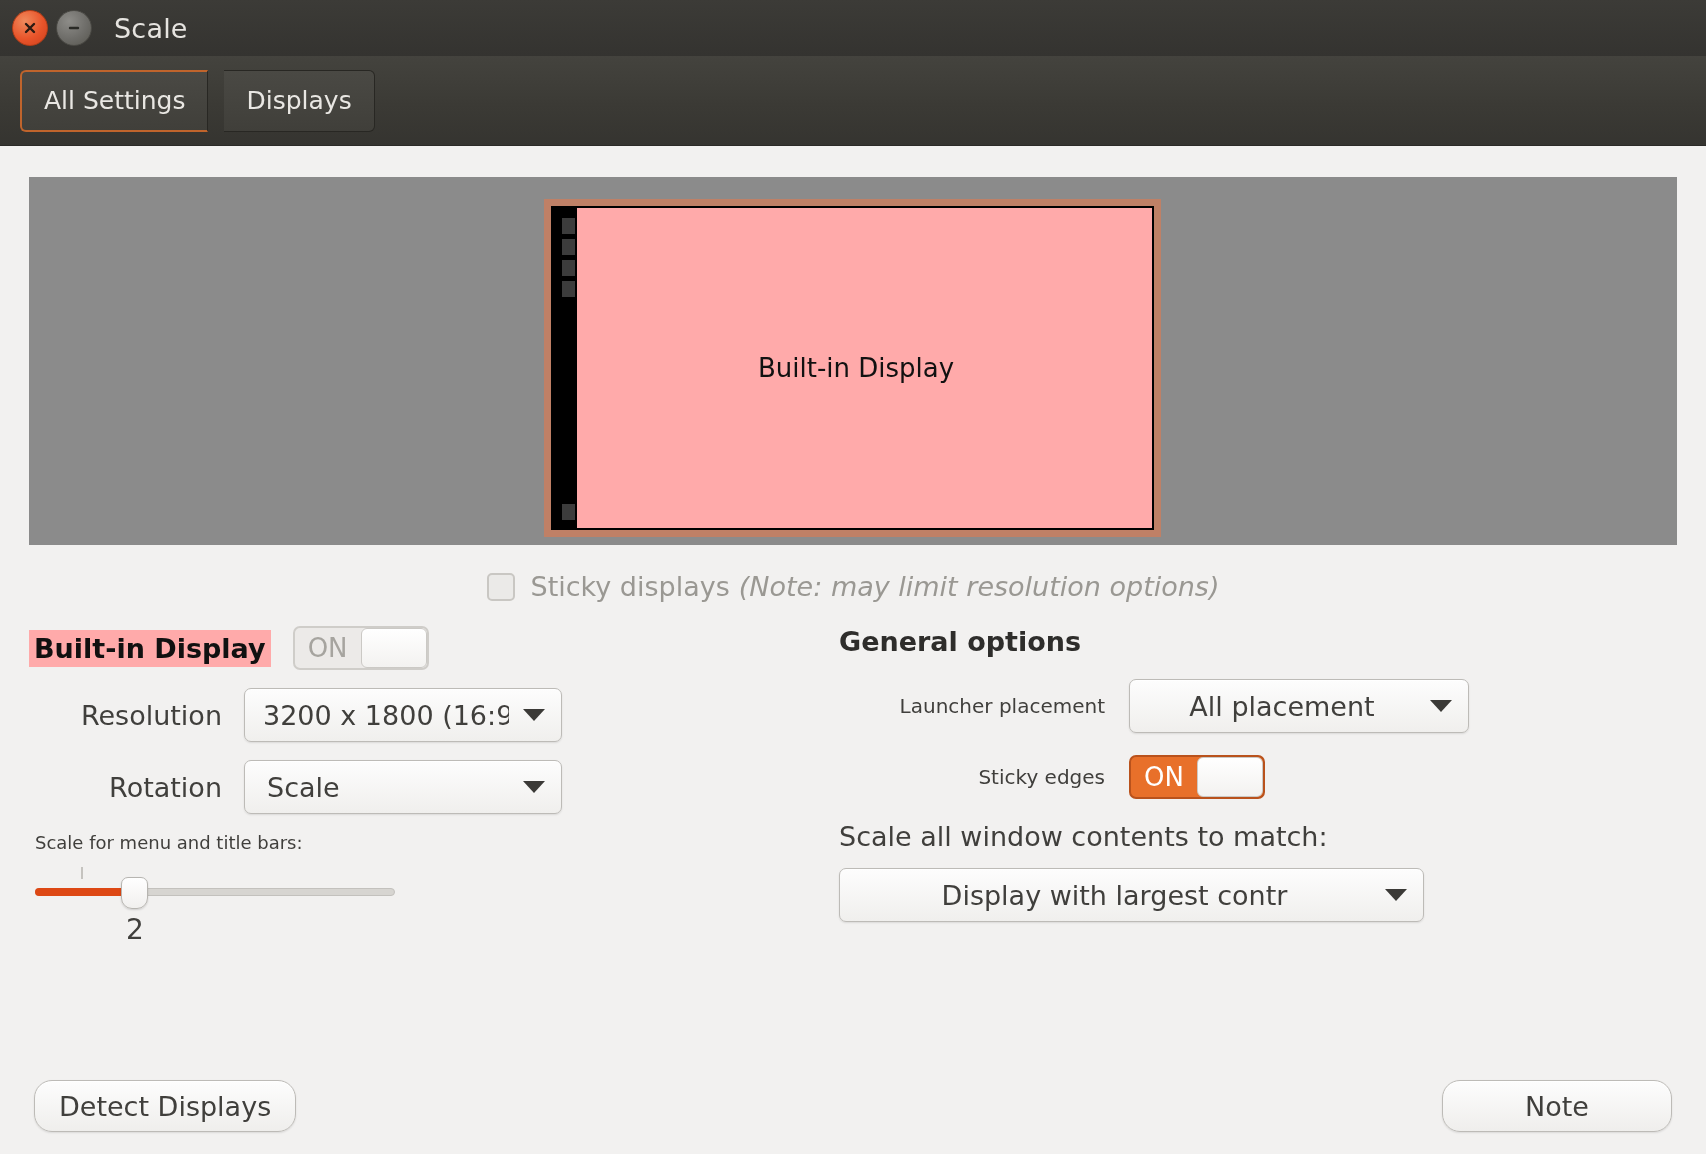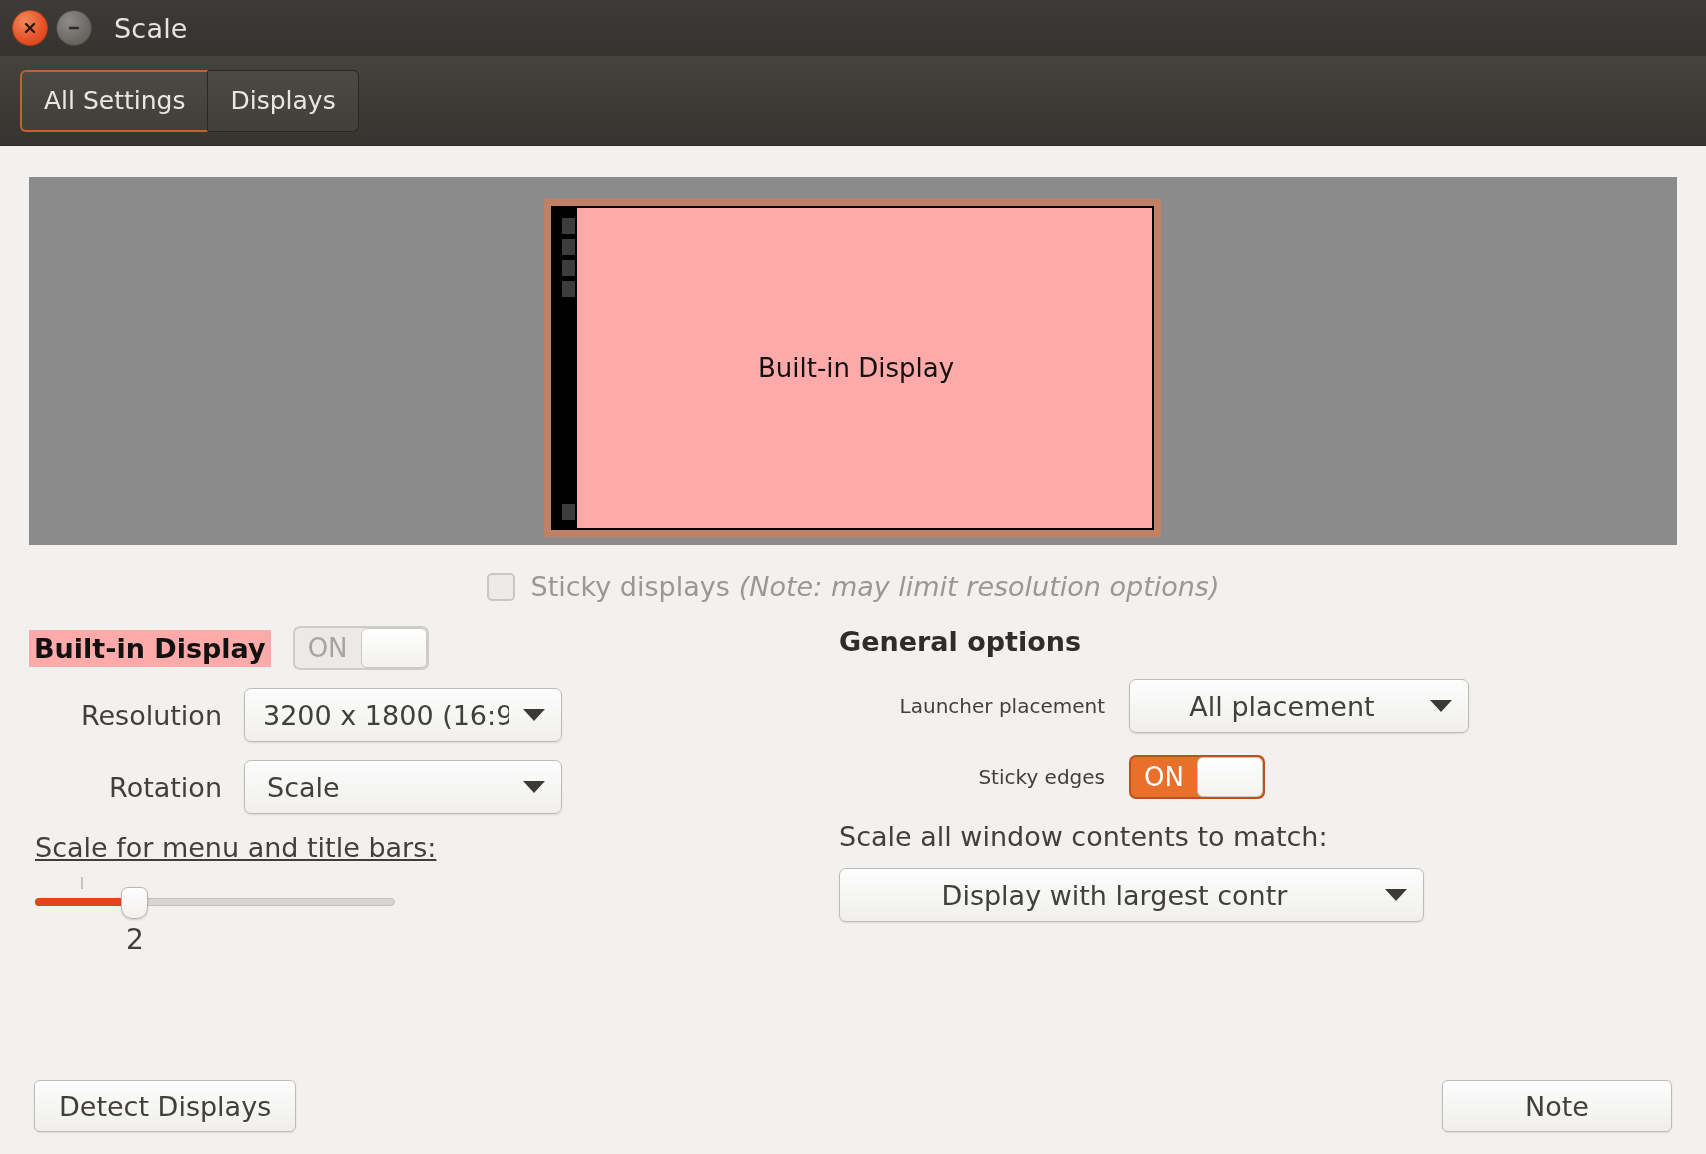--- a/index.html
+++ b/index.html
@@ -68,20 +68,21 @@
     display: flex;
     align-items: center;
     padding-left: 20px;
     box-sizing: border-box;
     flex: 0 0 auto;
   }
   .btn-group {
     display: flex;
     height: 62px;
     border-radius: 6px;
+    gap: 16px;
   }
   .tbtn {
     display: flex;
     align-items: center;
     justify-content: center;
     padding: 0 22px;
     font-size: 25px;
     color: #e9e7e3;
     background: linear-gradient(to bottom, #4a4944 0%, #403f3a 100%);
     border: 1px solid #282723;
@@ -290,25 +291,24 @@
     flex: 0 0 auto;
   }
   .combo-res { width: 318px; }
   .combo-rot { width: 318px; }
   .combo-launch { width: 340px; }
   .combo-scaleall { width: 585px; }
 
   
   .scale-block { margin-top: 6px; }
   .scale-title {
-    font-size: 27px;
+    font-size: 18px;
     color: #403f3c;
     margin-left: 6px;
     margin-bottom: 14px;
-    text-decoration: underline;
   }
   .slider-wrap {
     position: relative;
     width: 360px;
     margin-left: 6px;
     height: 44px;
   }
   .tick {
     position: absolute;
     left: 46px;
@@ -398,21 +398,21 @@
     height: 96px;
     display: flex;
     align-items: center;
     justify-content: space-between;
     padding: 0 34px;
     box-sizing: border-box;
   }
   .pbtn {
     height: 52px;
     min-width: 150px;
-    border-radius: 6px;
+    border-radius: 18px;
     border: 1px solid #bdbbb7;
     background: linear-gradient(to bottom, #fdfdfd 0%, #efeeec 100%);
     box-shadow: 0 1px 0 rgba(255,255,255,.9) inset, 0 1px 2px rgba(0,0,0,.10);
     display: flex;
     align-items: center;
     justify-content: center;
     font-size: 27px;
     color: #403f3c;
     padding: 0 24px;
     box-sizing: border-box;

